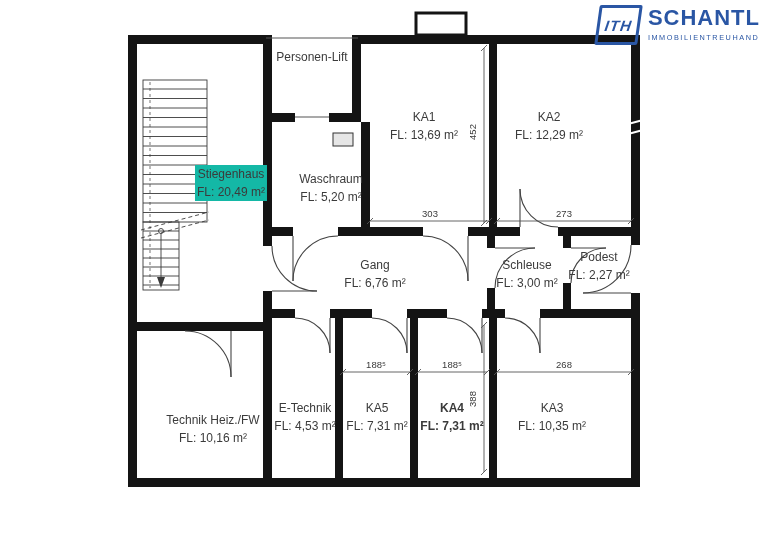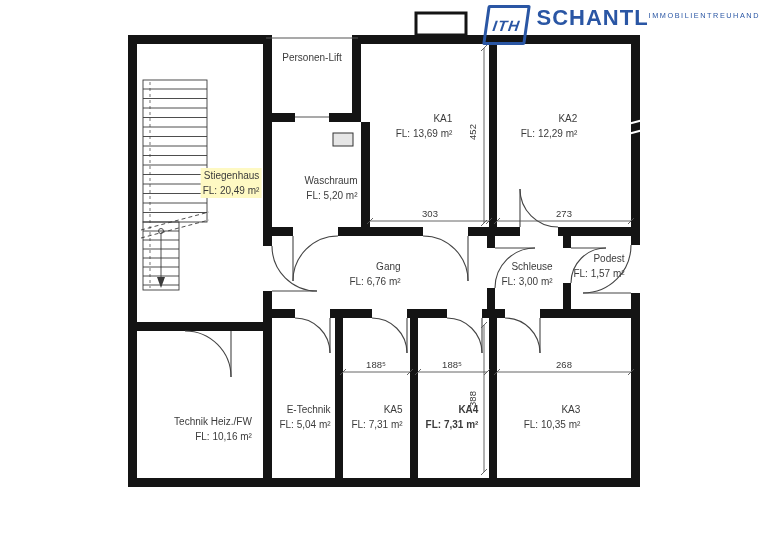--- a/index.html
+++ b/index.html
@@ -4,24 +4,24 @@
 <style>
   html,body { margin:0; padding:0; background:#ffffff; }
   .stage {
     position:relative; width:770px; height:559px; background:#ffffff;
     overflow:hidden; font-family:"Liberation Sans", sans-serif;
   }
   svg.plan { position:absolute; left:0; top:0; }
 
   .room-label {
     position:absolute; transform:translate(-50%,-50%);
-    text-align:right; font-size:10px; line-height:1.5;
+    text-align:center; font-size:12px; line-height:1.5;
     color:#3b3b3b; white-space:nowrap;
   }
-  .room-label.bg { background:#fef9c3; padding:0 2px; }
+  .room-label.bg { background:#14b8a6; padding:0 2px; }
 
   
   .pos-lift        { left:312px; top:57px;  }
   .pos-stiegenhaus { left:231px; top:183px; }
   .pos-waschraum   { left:331px; top:188px; }
   .pos-ka1         { left:424px; top:126px; }
   .pos-ka2         { left:549px; top:126px; }
   .pos-gang        { left:375px; top:274px; }
   .pos-schleuse    { left:527px; top:274px; }
   .pos-podest      { left:599px; top:266px; }
@@ -34,21 +34,21 @@
   .logo {
     position:absolute; top:5px; right:10px;
     display:flex; align-items:flex-start; gap:8px; color:#2a56a4;
   }
   .logo-mark {
     width:37px; height:34px; border:3px solid #2a56a4; border-radius:2px;
     transform:skewX(-8deg);
     display:flex; align-items:center; justify-content:center;
     font-weight:bold; font-style:italic; font-size:15px; letter-spacing:1px;
   }
-  .logo-text { display:flex; flex-direction:row; padding-top:2px; }
+  .logo-text { display:flex; flex-direction:column; padding-top:2px; }
   .logo-name { font-size:22px; font-weight:bold; letter-spacing:1px; line-height:1; }
   .logo-tagline { font-size:7.3px; letter-spacing:1.55px; margin-top:4px; }
 </style>
 </head>
 <body>
 
 <div class="stage">
 
   <svg class="plan" width="770" height="559" viewBox="0 0 770 559">
 
@@ -216,31 +216,31 @@
     <div>FL: 6,76 m²</div>
   </div>
 
   <div class="room-label pos-schleuse">
     <div>Schleuse</div>
     <div>FL: 3,00 m²</div>
   </div>
 
   <div class="room-label pos-podest">
     <div>Podest</div>
-    <div>FL: 1,57 m²</div>
+    <div>FL: 2,27 m²</div>
   </div>
 
   <div class="room-label pos-technik">
     <div>Technik Heiz./FW</div>
     <div>FL: 10,16 m²</div>
   </div>
 
   <div class="room-label pos-etechnik">
     <div>E-Technik</div>
-    <div>FL: 5,04 m²</div>
+    <div>FL: 4,53 m²</div>
   </div>
 
   <div class="room-label pos-ka5">
     <div>KA5</div>
     <div>FL: 7,31 m²</div>
   </div>
 
   <div class="room-label pos-ka4">
     <div>KA4</div>
     <div>FL: 7,31 m²</div>

